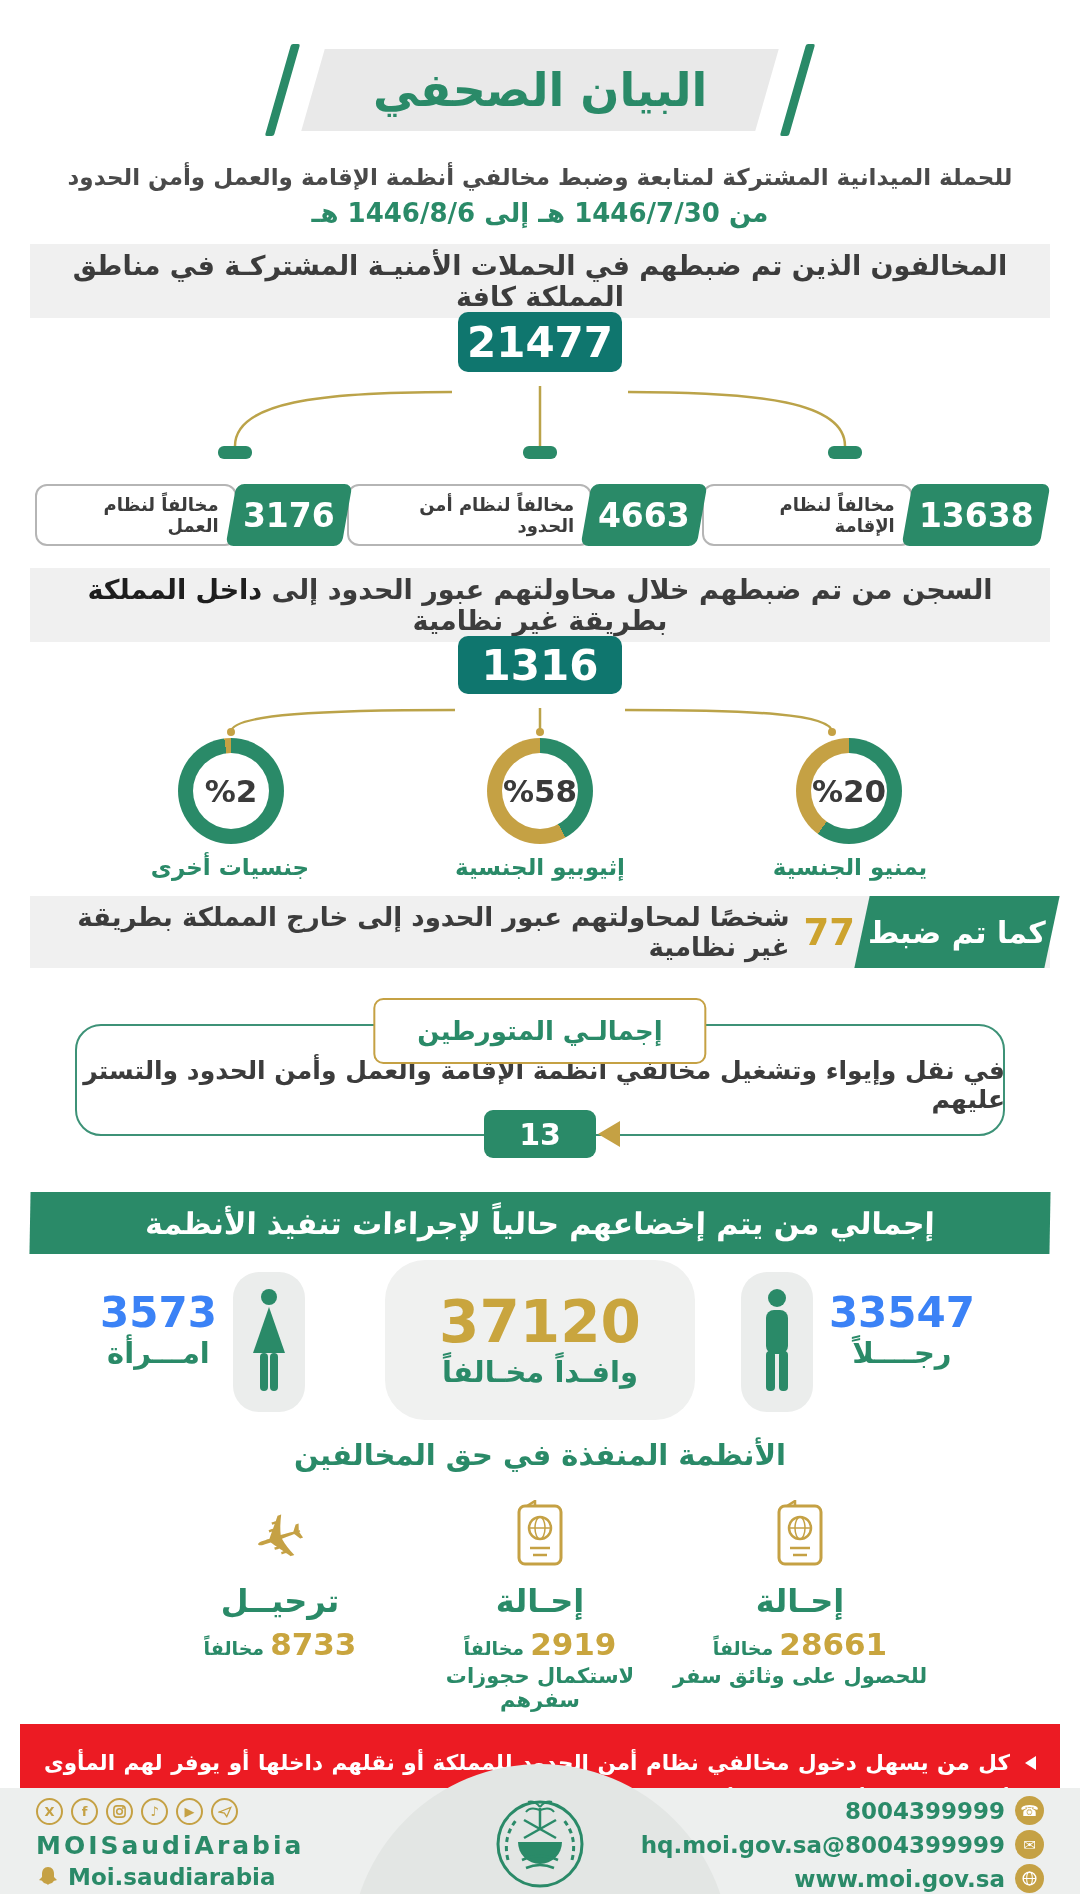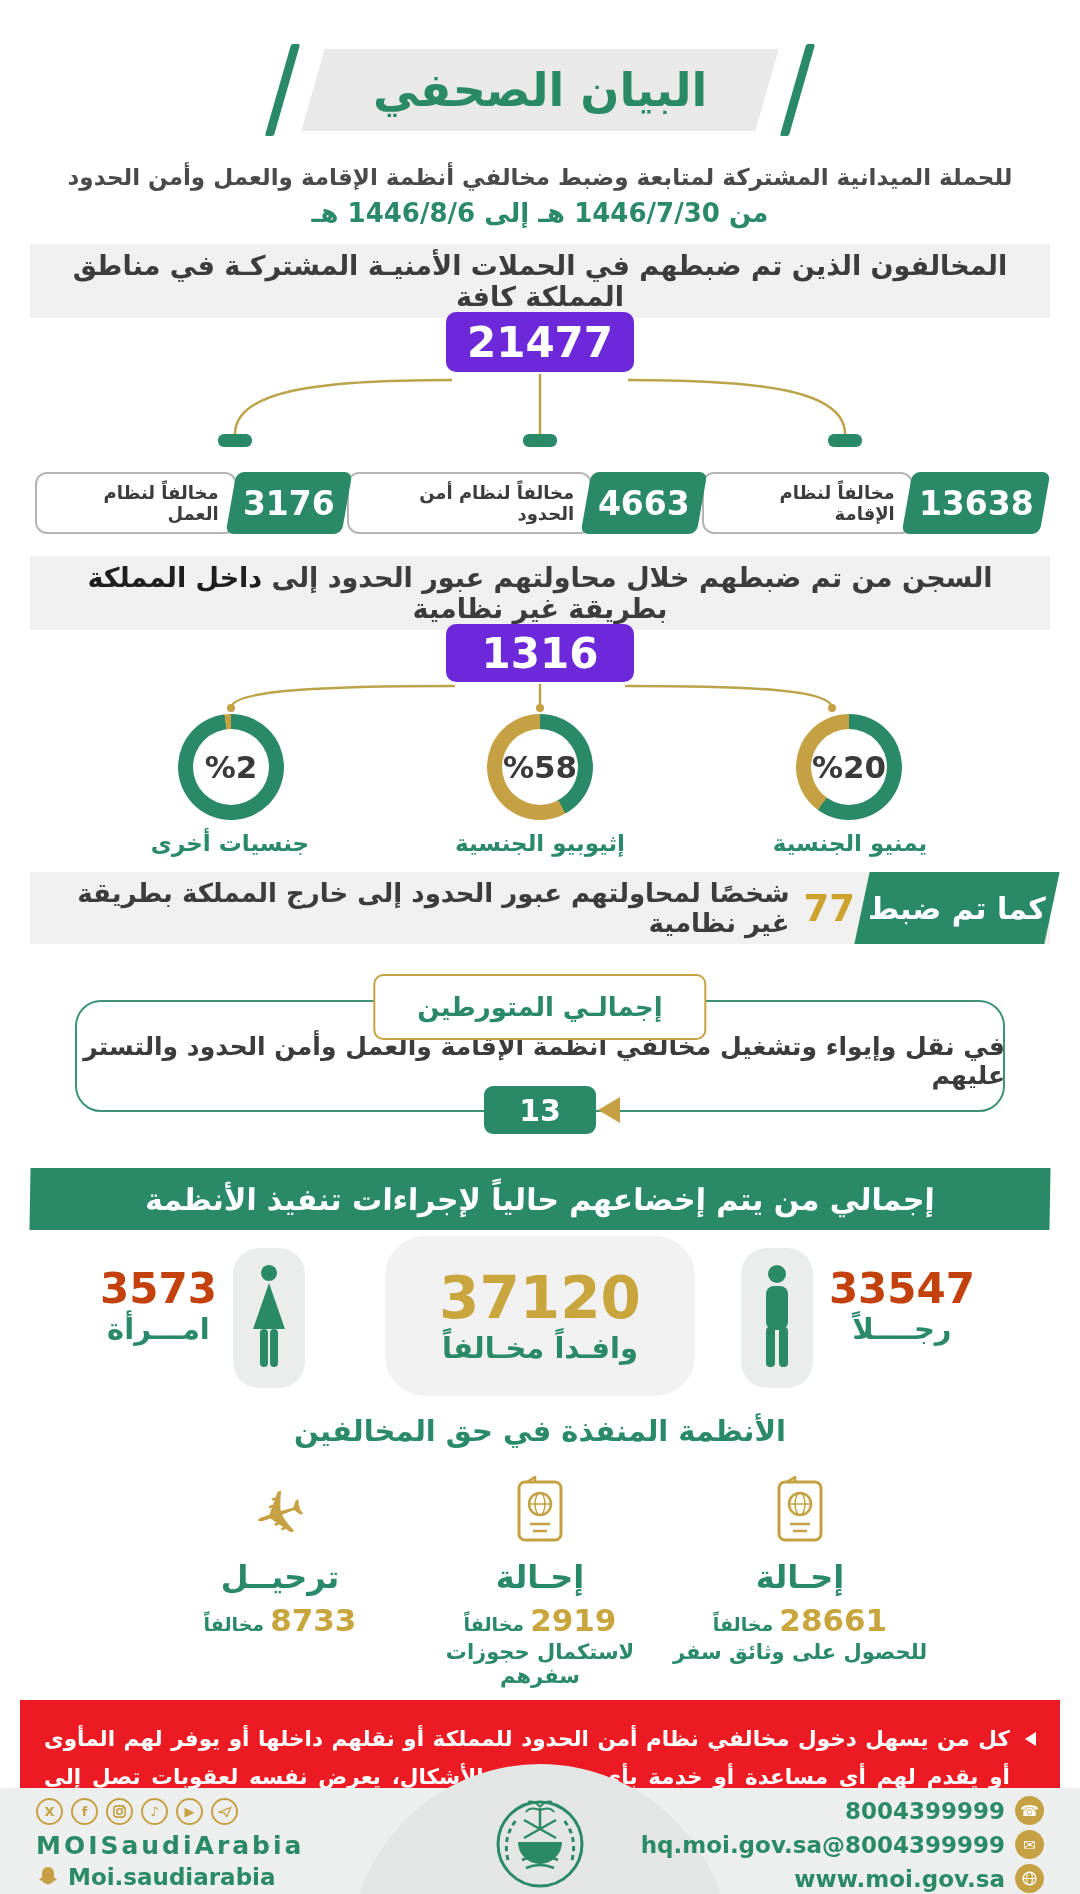--- a/index.html
+++ b/index.html
@@ -19,21 +19,21 @@
   .title-plate > span { display:block; transform:skewX(16deg); color:#2a8a68; font-size:46px; font-weight:bold; }
 
   .subtitle { margin-top:26px; text-align:center; font-size:23px; font-weight:bold; color:#4a4a4a; }
   .date-line { margin-top:8px; text-align:center; font-size:26px; font-weight:bold; color:#2a8a68; }
 
   
   .bar { margin:16px 30px 0; background:#f0f0f0; min-height:62px; display:flex; align-items:center; justify-content:center;
          font-size:27px; font-weight:bold; color:#3c3c3c; text-align:center; padding:6px 20px; }
   .bar b { color:#1e1e1e; }
 
-  .total-box { position:relative; z-index:2; margin:-6px auto 0; width:188px; height:60px; background:#6d28d9;
+  .total-box { position:relative; z-index:2; margin:-6px auto 12px; width:164px; height:60px; background:#0f766e;
                border-radius:10px; display:flex; align-items:center; justify-content:center;
                color:#fff; font-size:42px; font-weight:bold; }
 
   .connector { display:block; margin:0 auto; }
 
   
   .cards-row { display:flex; justify-content:space-between; margin:8px 35px 0; }
   .vcard { display:flex; align-items:center; }
   .vnum { background:#2a8a68; color:#fff; font-weight:bold; font-size:33px; min-width:104px; height:62px;
           display:flex; align-items:center; justify-content:center; border-radius:8px; transform:skewX(-10deg); padding:0 14px; }
@@ -77,21 +77,21 @@
                   color:#fff; font-size:30px; font-weight:bold; transform:skewX(-1deg); }
 
   
   .stats-row { position:relative; height:162px; margin-top:6px; }
   .stats-center { position:absolute; left:50%; transform:translateX(-50%); top:0; width:310px; height:160px;
                   background:#f0f1f0; border-radius:40px; display:flex; flex-direction:column; align-items:center; justify-content:center; }
   .stats-center .big { font-size:58px; font-weight:bold; color:#c9a53e; line-height:1.1; }
   .stats-center .lbl { font-size:29px; font-weight:bold; color:#2a8a68; }
   .gender { position:absolute; top:12px; display:flex; align-items:flex-start; gap:16px; }
   .gender .txt { text-align:center; margin-top:18px; }
-  .gender .num { font-size:42px; font-weight:bold; color:#c2410c; line-height:1.1; }
+  .gender .num { font-size:42px; font-weight:bold; color:#3b82f6; line-height:1.1; }
   .gender .glbl { font-size:29px; font-weight:bold; color:#2a8a68; }
   .gender-men { right:105px; }
   .gender-women { right:auto; left:100px; flex-direction:row-reverse; }
   .person-frame { width:72px; height:140px; background:#ebedec; border-radius:26px; display:flex; align-items:center; justify-content:center; }
 
   
   .actions-heading { margin-top:16px; text-align:center; font-size:29px; font-weight:bold; color:#2a8a68; }
   .actions-row { display:flex; justify-content:space-between; padding:0 150px; margin-top:18px; }
   .action-col { width:260px; text-align:center; }
   .action-icon { height:80px; display:flex; align-items:flex-end; justify-content:center; }

